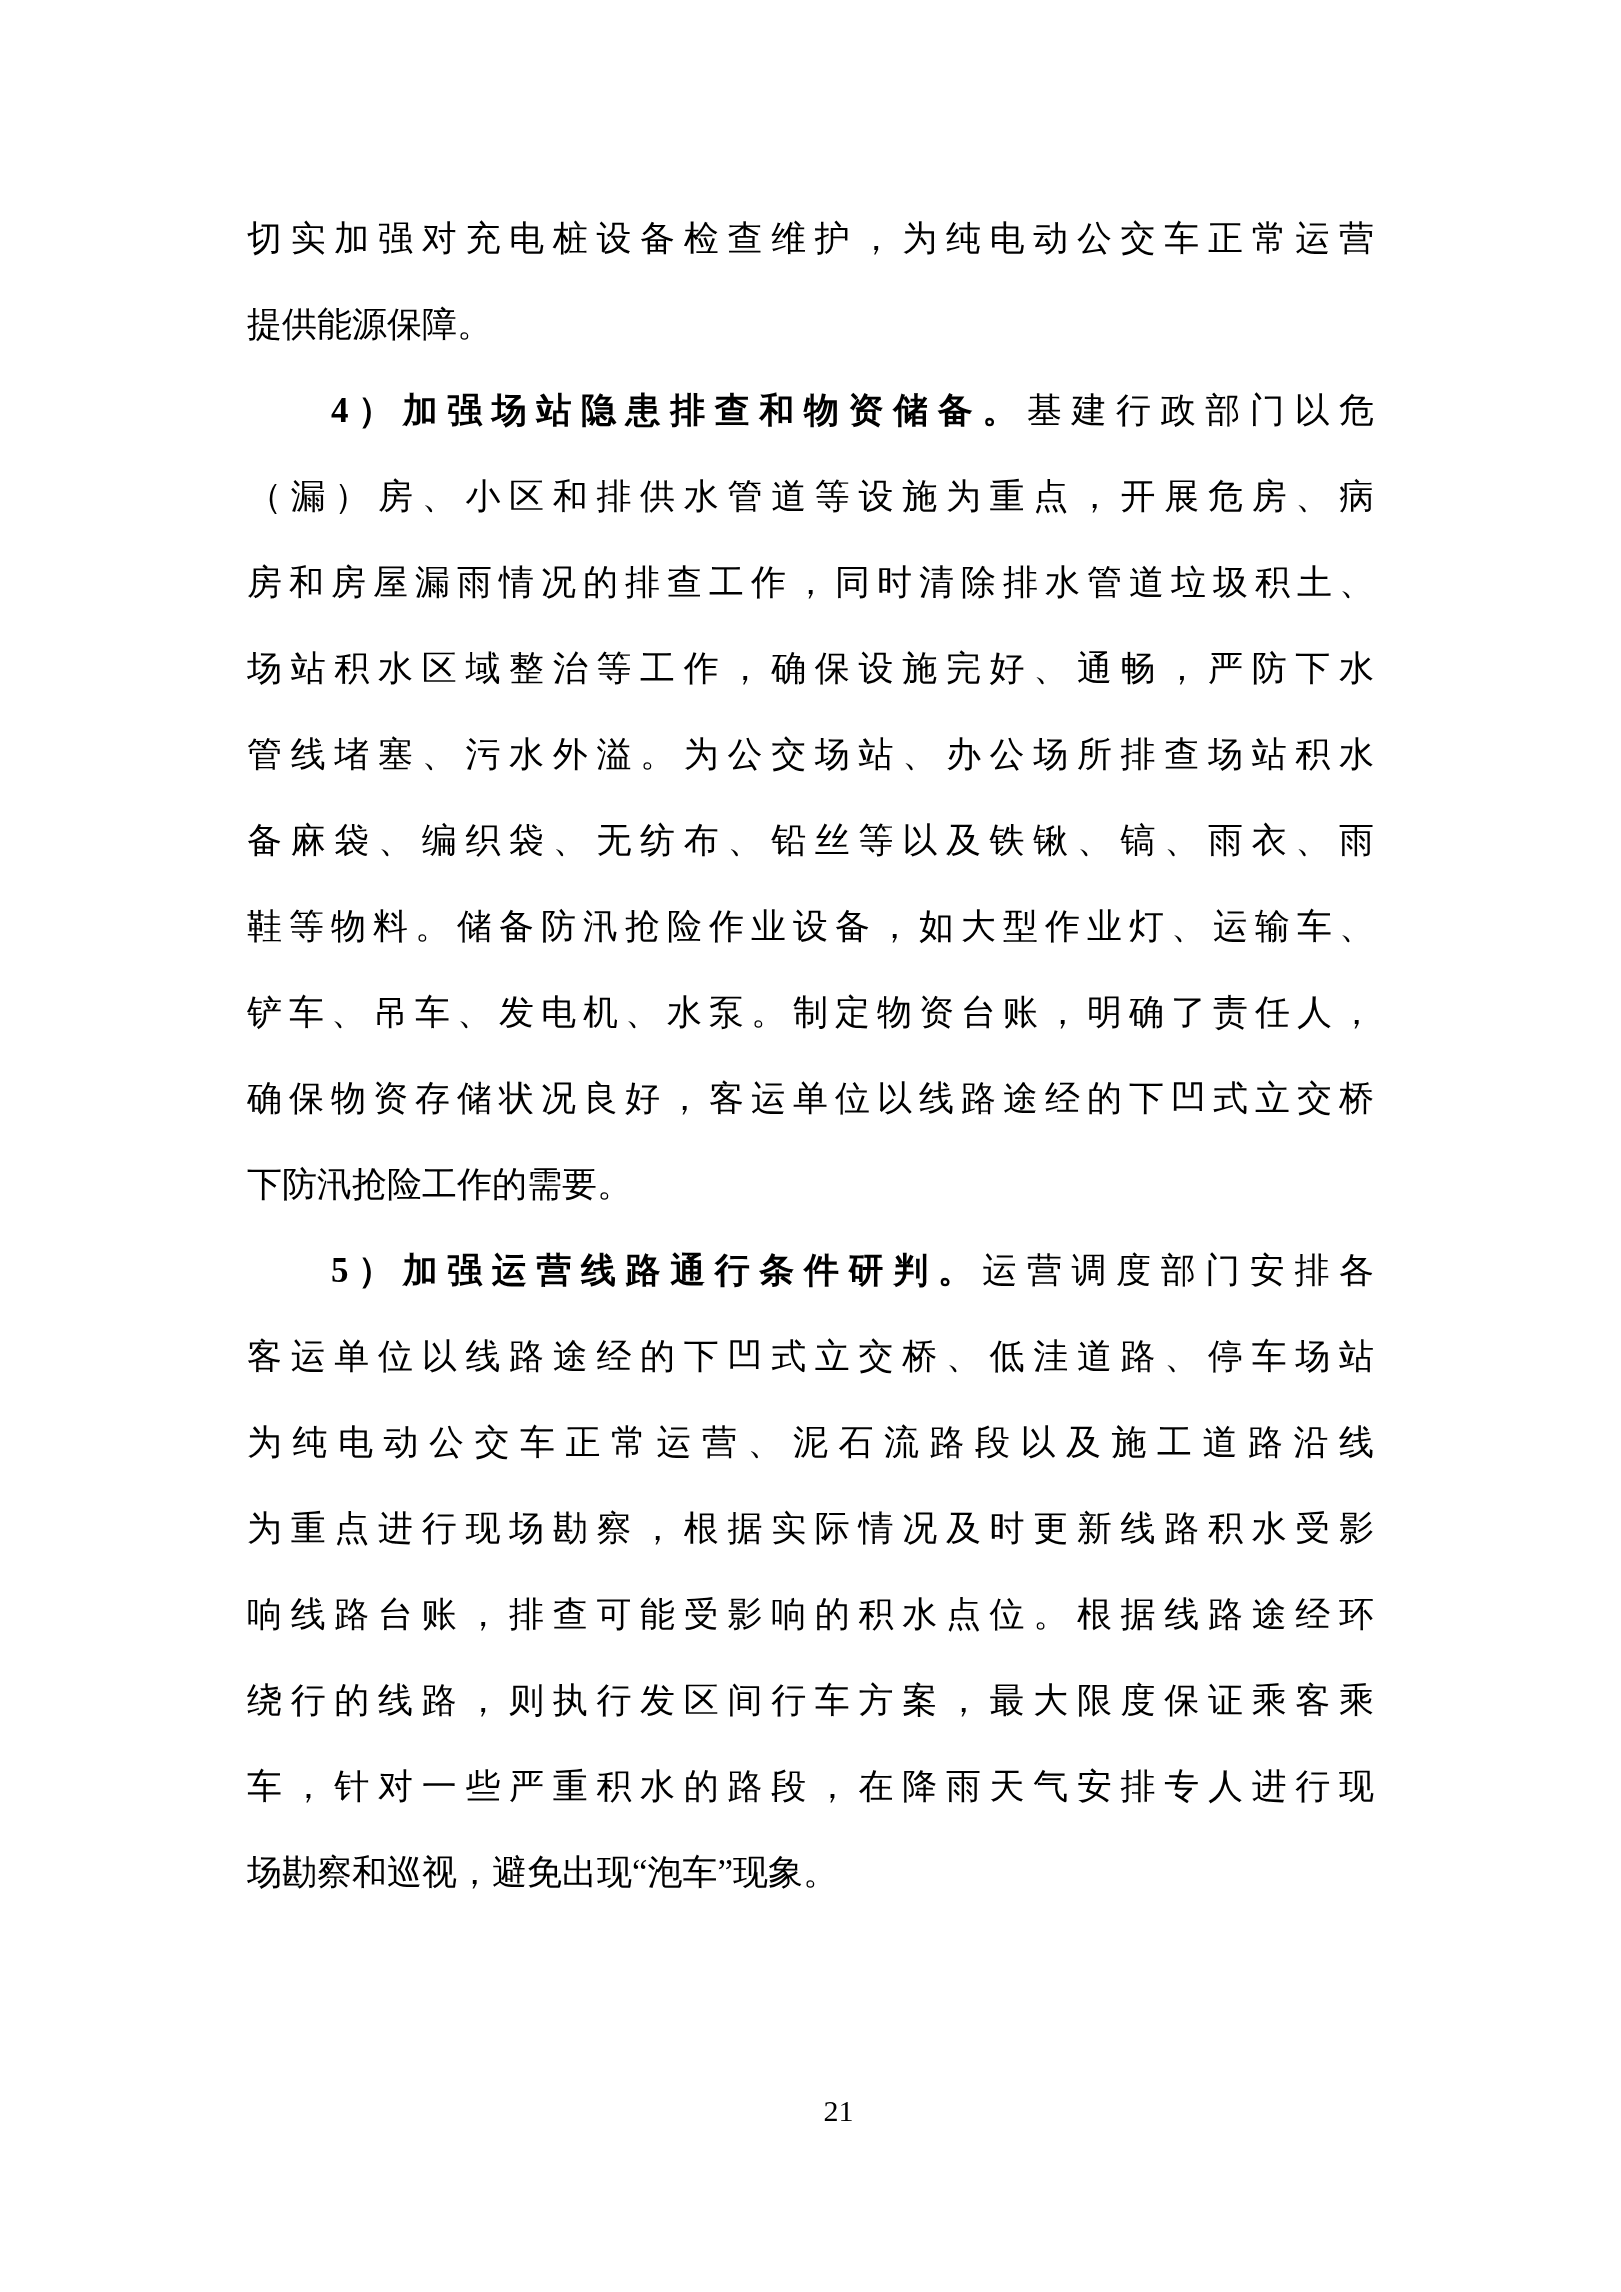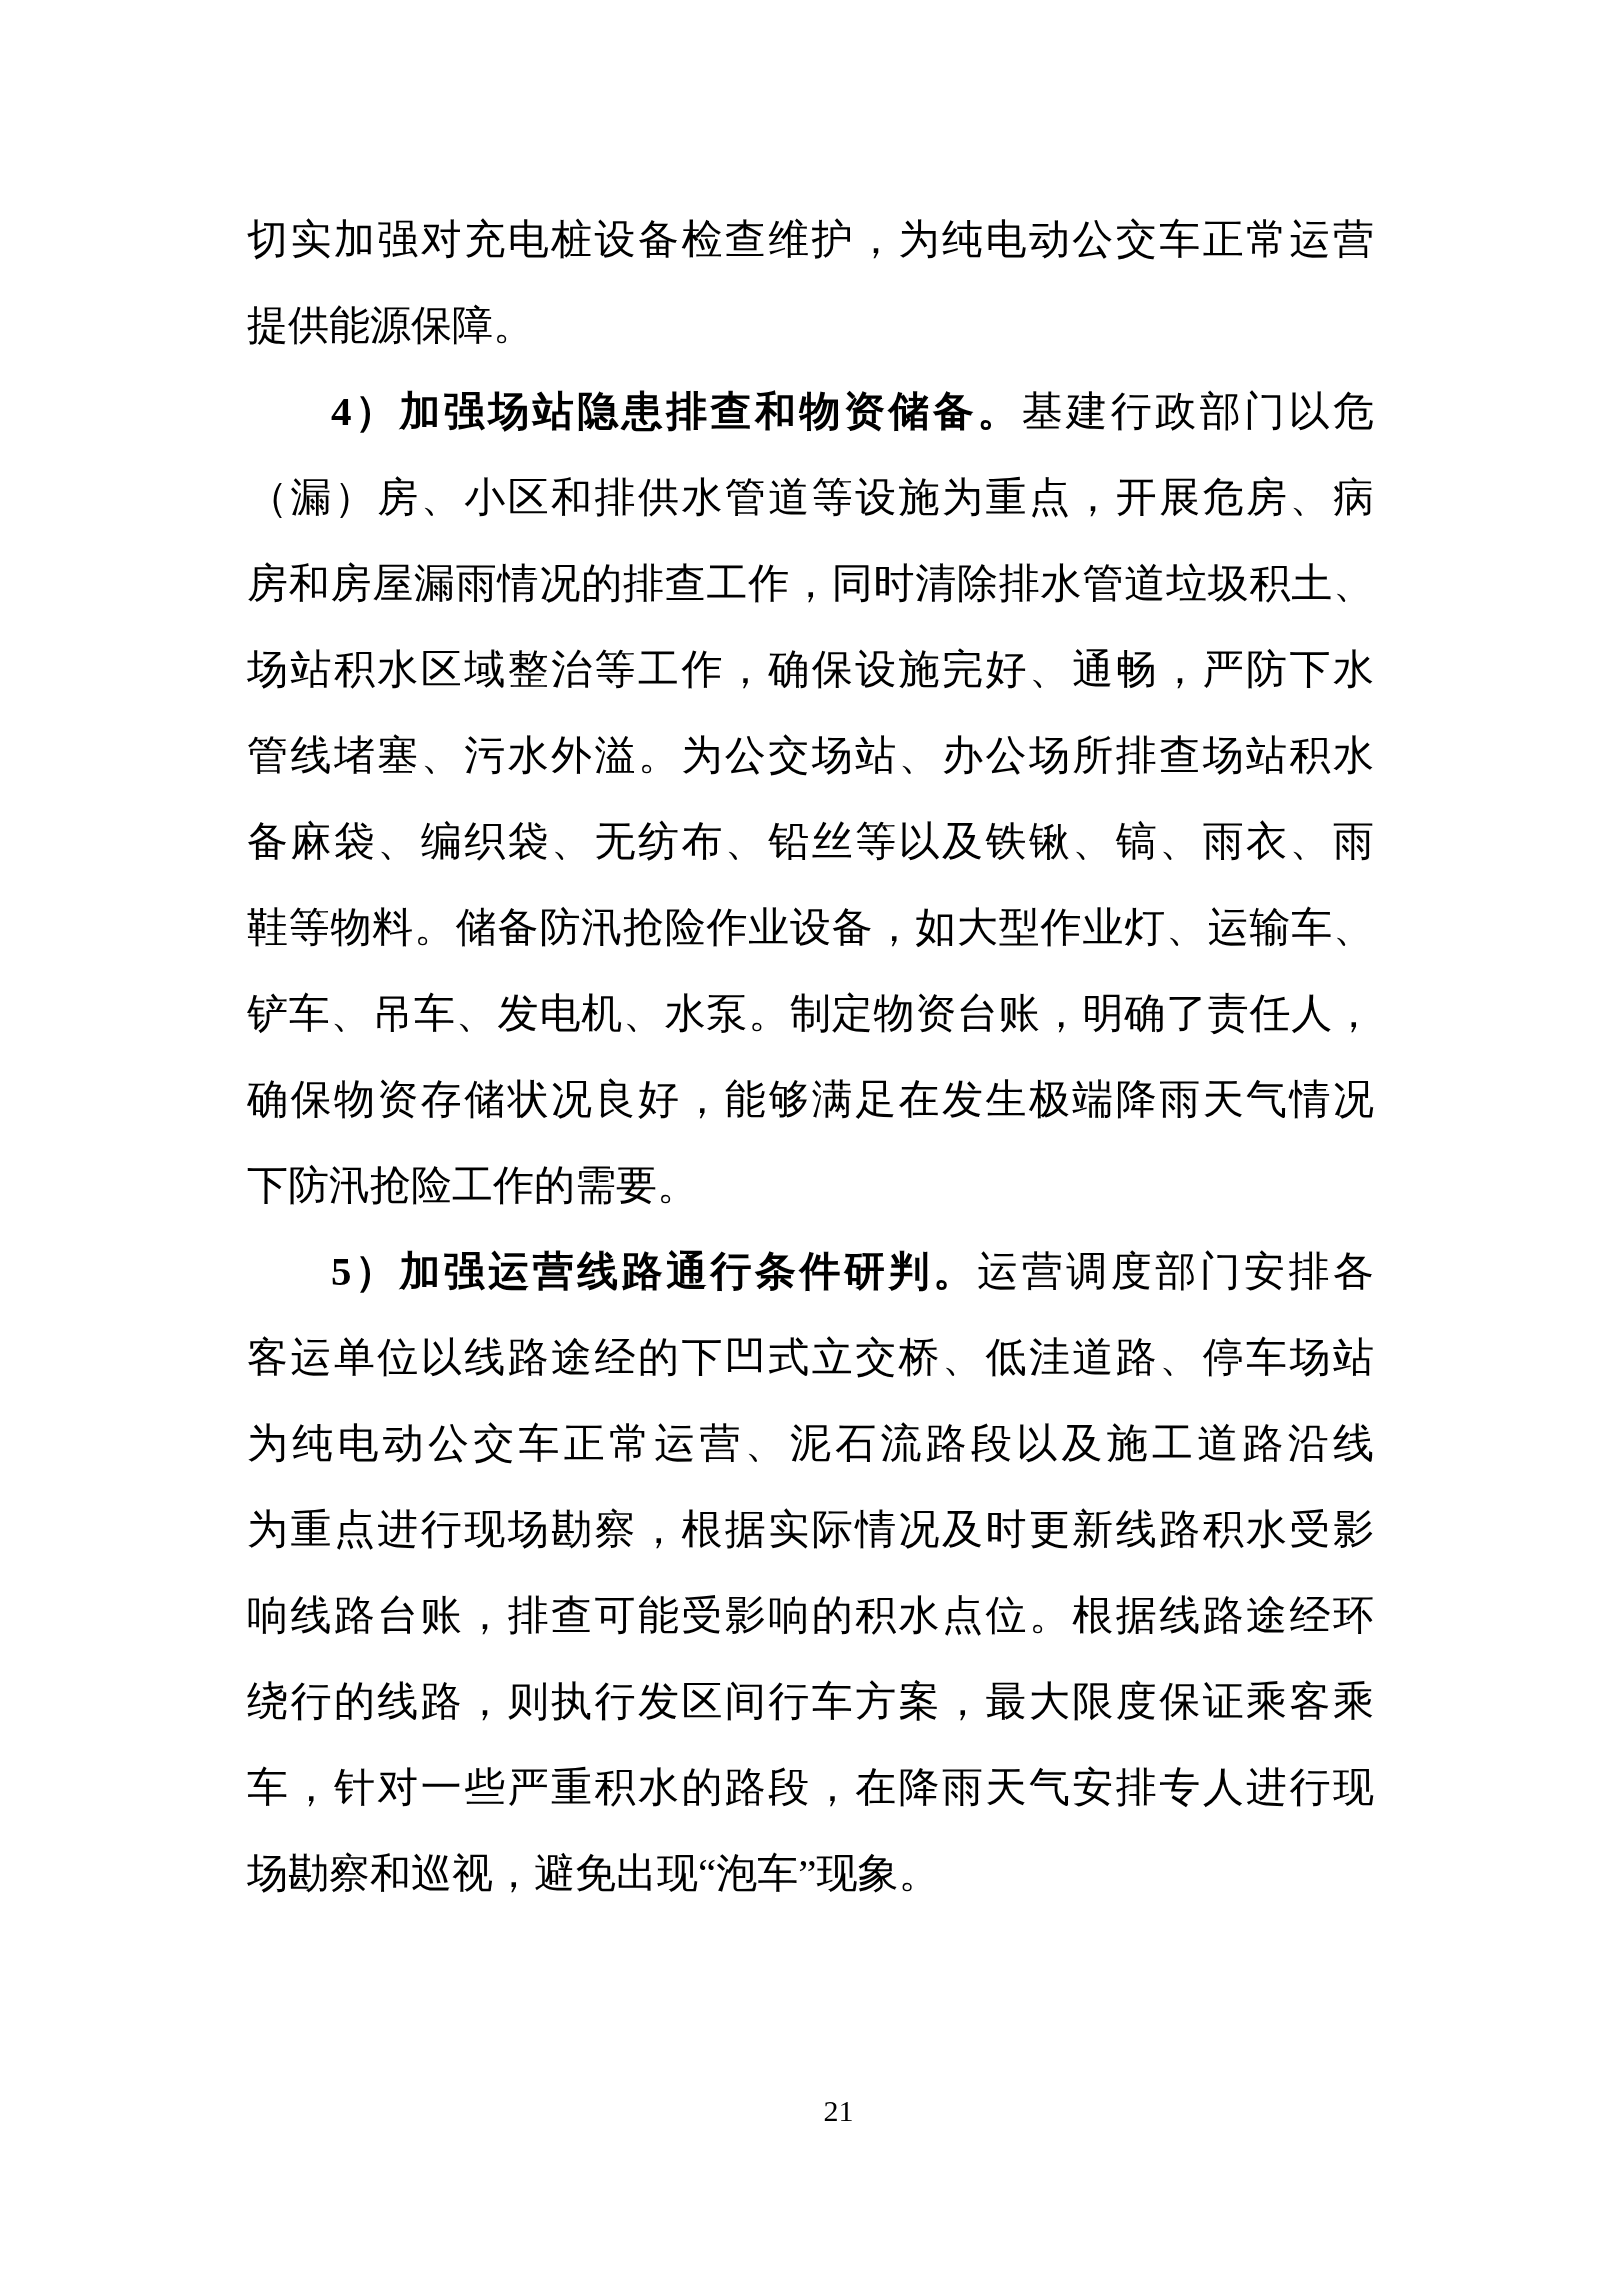--- a/index.html
+++ b/index.html
@@ -14,21 +14,21 @@
     background: #ffffff;
     color: #000000;
     font-family: "Liberation Serif", "DejaVu Serif", serif;
     overflow: hidden;
   }
   .doc-body {
     position: absolute;
     left: 247px;
     top: 196px;
     width: 1127px;
-    font-size: 41px;
+    font-size: 35px;
     color: #000000;
   }
   .line {
     height: 86px;
     line-height: 86px;
     text-align: left;
     white-space: normal;
   }
   .line.j {
     text-align: justify;
@@ -60,21 +60,21 @@
       <div class="line j"><span class="">切实加强对充电桩设备检查维护，为纯电动公交车正常运营</span></div>
       <div class="line"><span class="">提供能源保障。</span></div>
       <div class="line j ind"><span class="b">4）加强场站隐患排查和物资储备。</span><span class="">基建行政部门以危</span></div>
       <div class="line j"><span class="">（漏）房、小区和排供水管道等设施为重点，开展危房、病</span></div>
       <div class="line j"><span class="">房和房屋漏雨情况的排查工作，同时清除排水管道垃圾积土、</span></div>
       <div class="line j"><span class="">场站积水区域整治等工作，确保设施完好、通畅，严防下水</span></div>
       <div class="line j"><span class="">管线堵塞、污水外溢。为公交场站、办公场所排查场站积水</span></div>
       <div class="line j"><span class="">备麻袋、编织袋、无纺布、铅丝等以及铁锹、镐、雨衣、雨</span></div>
       <div class="line j"><span class="">鞋等物料。储备防汛抢险作业设备，如大型作业灯、运输车、</span></div>
       <div class="line j"><span class="">铲车、吊车、发电机、水泵。制定物资台账，明确了责任人，</span></div>
-      <div class="line j"><span class="">确保物资存储状况良好，能够满足在发生极端降雨天气情况</span></div>
+      <div class="line j"><span class="">确保物资存储状况良好，客运单位以线路途经的下凹式立交桥</span></div>
       <div class="line"><span class="">下防汛抢险工作的需要。</span></div>
       <div class="line j ind"><span class="b">5）加强运营线路通行条件研判。</span><span class="">运营调度部门安排各</span></div>
       <div class="line j"><span class="">客运单位以线路途经的下凹式立交桥、低洼道路、停车场站</span></div>
       <div class="line j"><span class="">为纯电动公交车正常运营、泥石流路段以及施工道路沿线</span></div>
       <div class="line j"><span class="">为重点进行现场勘察，根据实际情况及时更新线路积水受影</span></div>
       <div class="line j"><span class="">响线路台账，排查可能受影响的积水点位。根据线路途经环</span></div>
       <div class="line j"><span class="">绕行的线路，则执行发区间行车方案，最大限度保证乘客乘</span></div>
       <div class="line j"><span class="">车，针对一些严重积水的路段，在降雨天气安排专人进行现</span></div>
       <div class="line"><span class="">场勘察和巡视，避免出现“泡车”现象。</span></div>
     </div>

